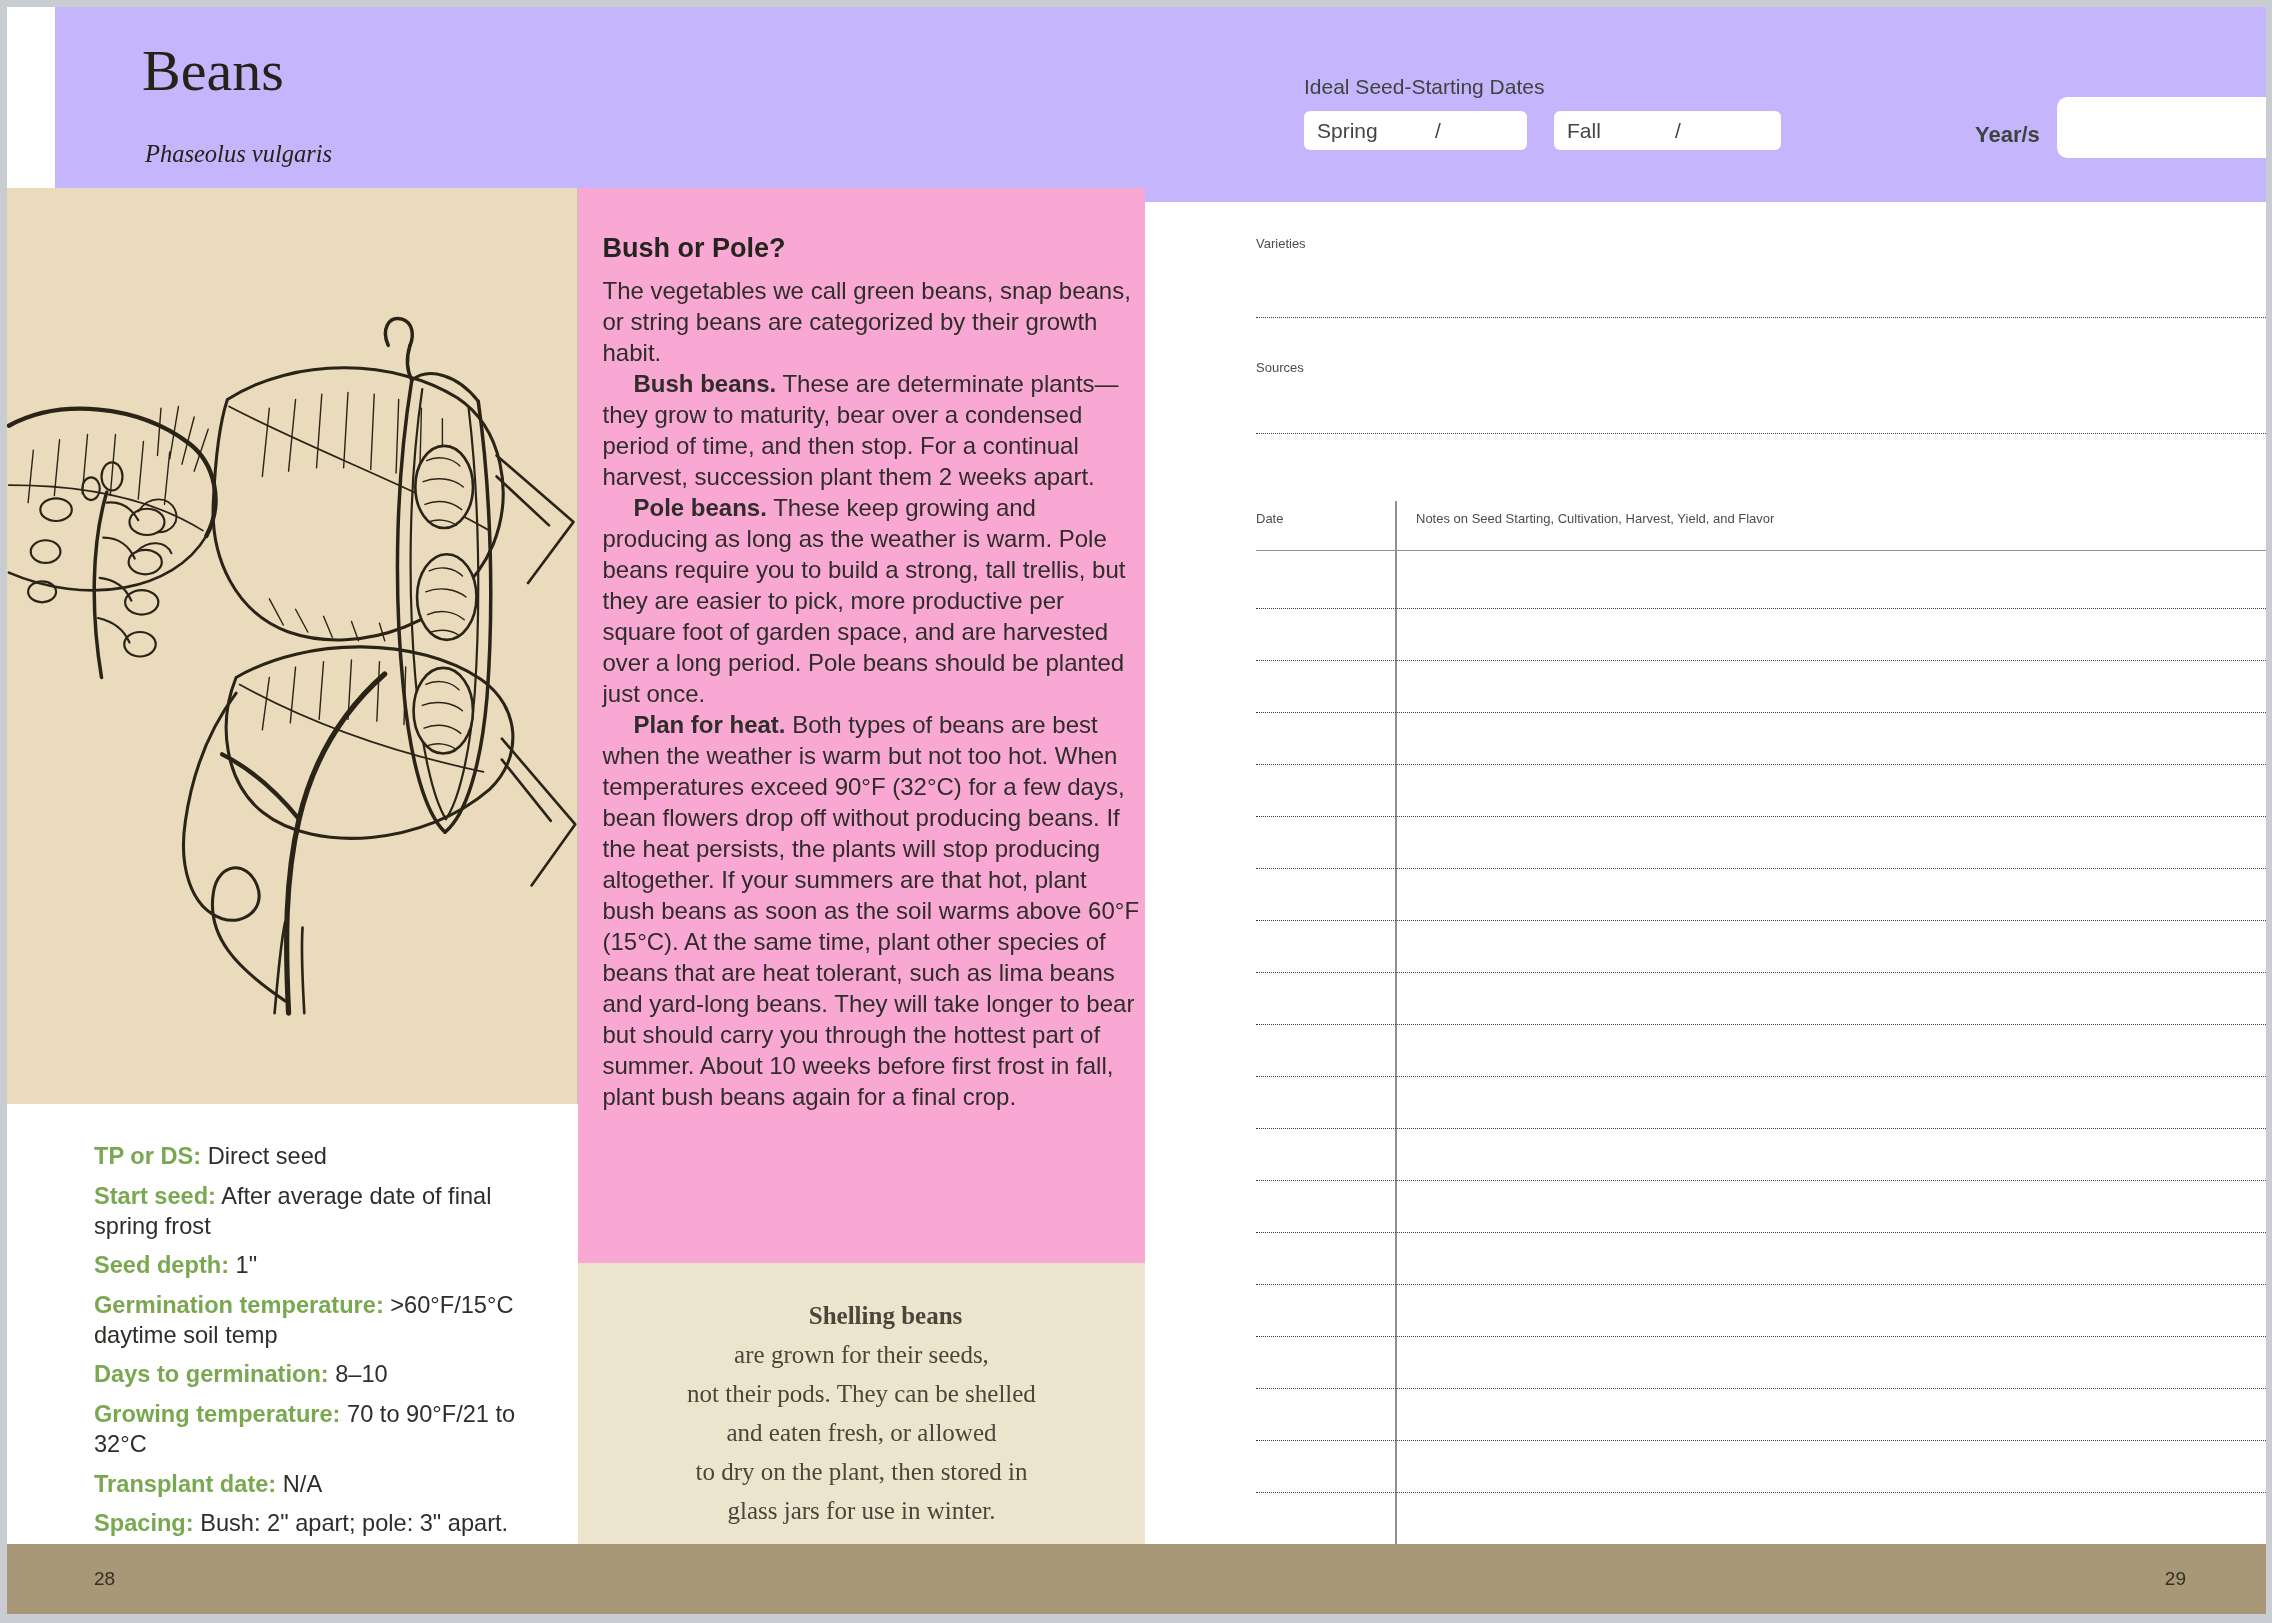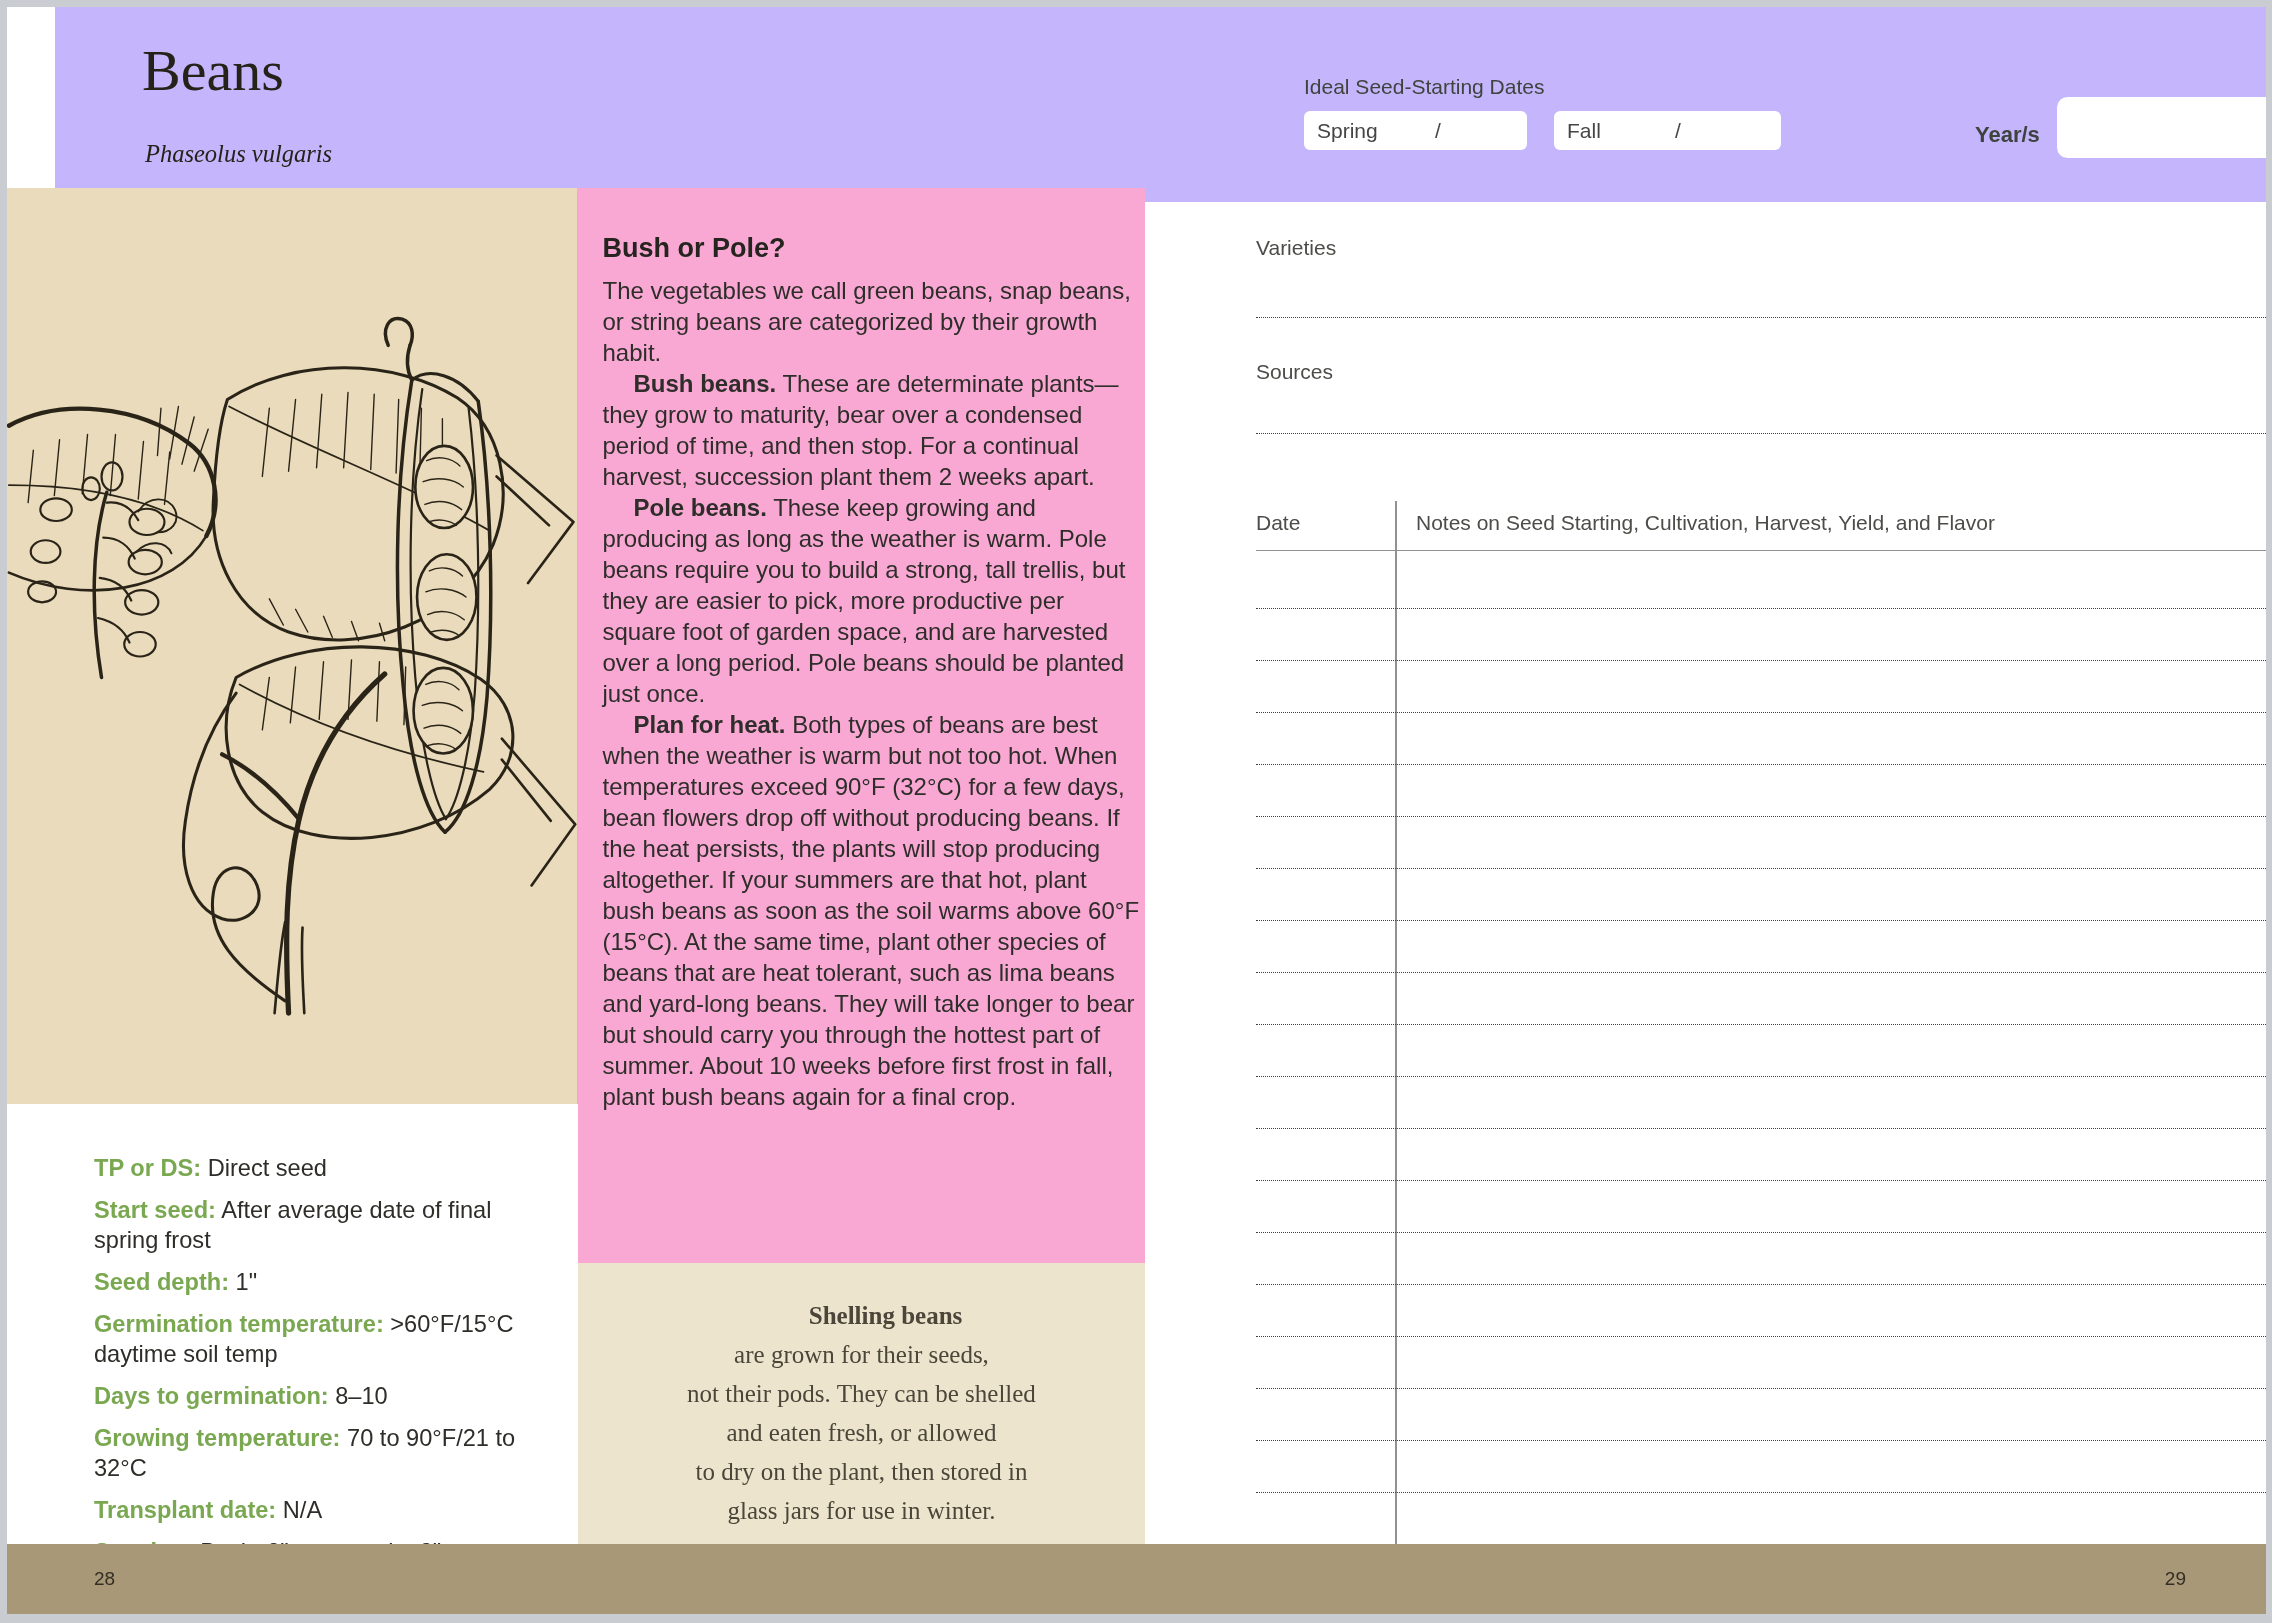--- a/index.html
+++ b/index.html
@@ -28,37 +28,37 @@
 
   
   .illustration{position:absolute;left:0;top:181px;width:571px;height:916px;background:#e9dbbb;}
   .illustration svg{display:block;width:100%;height:100%;}
   .column-divider{position:absolute;left:570px;top:181px;width:1.7px;height:1358px;
                   background:#b4ad9c;opacity:.55;}
 
   
   .facts{position:absolute;left:0;top:1097px;width:571px;height:442px;background:#ffffff;
          padding:37px 44px 0 87px;box-sizing:border-box;}
-  .fact{font-size:23.6px;line-height:30px;color:#2e2d29;margin-bottom:9.6px;margin-top:12px;}
+  .fact{font-size:23.6px;line-height:30px;color:#2e2d29;margin-bottom:9.6px;}
   .fact .fl{font-weight:700;color:#7aa851;}
 
   
   .article-col{position:absolute;left:571px;top:181px;width:567px;height:1358px;background:#f9a8d4;}
   .article{position:absolute;left:24.5px;top:44px;width:537px;}
   .article h2{margin:0 0 10.5px 0;font-size:27px;line-height:1.2;color:#25241f;font-weight:700;}
   .article p{margin:0;font-size:24px;line-height:31px;color:#2e2d29;}
   .article p.ind{text-indent:31px;}
   .note-box{position:absolute;left:0;bottom:0;width:100%;height:283px;background:#ede4cd;
             padding-top:33px;box-sizing:border-box;}
   .note-line{text-align:center;font-family:"Liberation Serif",serif;font-size:25px;
              line-height:39px;color:#4b4639;}
   .note-line.first{font-weight:700;padding-left:48px;}
 
   
-  .rp-label{position:absolute;font-size:21px;color:#4c4c48;}
+  .rp-label{position:absolute;font-size:13px;color:#4c4c48;}
   .lbl-varieties{left:1249px;top:229px;}
   .lbl-sources{left:1249px;top:353px;}
   .lbl-date{left:1249px;top:504px;}
   .lbl-notes{left:1409px;top:504px;}
   .dotline{position:absolute;left:1249px;right:0;height:0;border-bottom:1.7px dotted #404040;}
   .dot-varieties{top:310px;}
   .dot-sources{top:426px;}
   .table-topline{position:absolute;left:1249px;right:0;top:543px;height:0;border-top:1.7px solid #919191;}
   .table-vline{position:absolute;left:1388px;top:494px;width:1.7px;height:1045px;background:#919191;}
   .rows{position:absolute;left:1249px;right:0;top:550px;}

